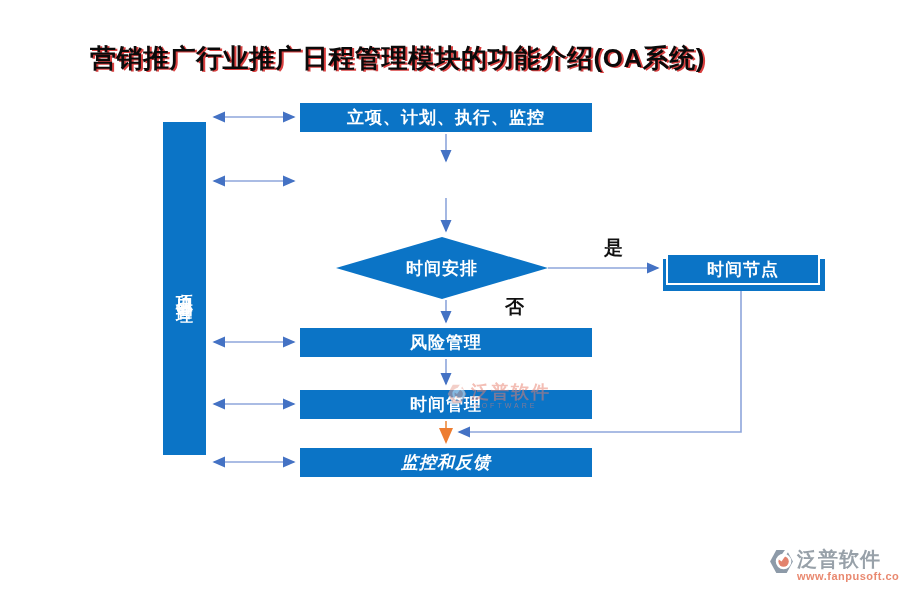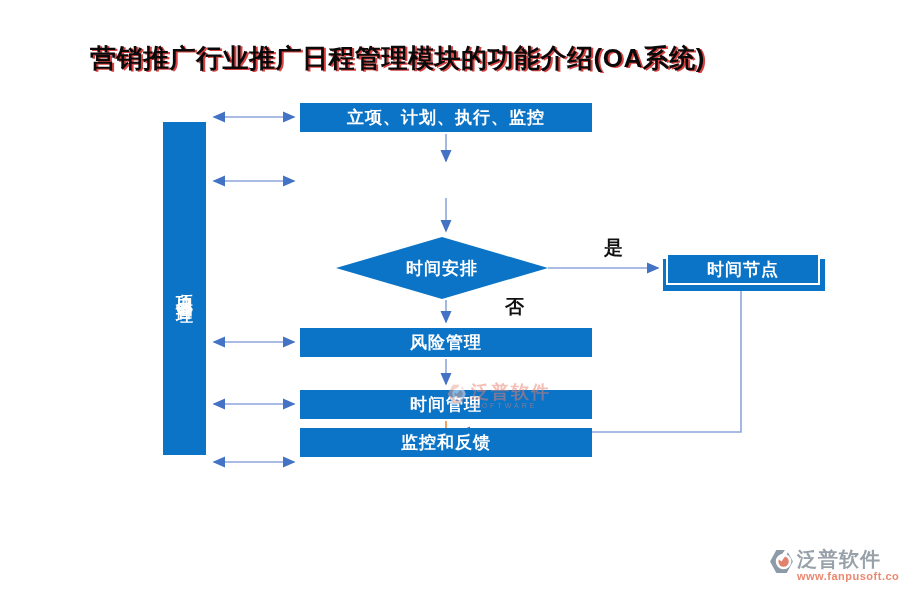--- a/index.html
+++ b/index.html
@@ -23,21 +23,21 @@
   }
   .fbox{
     position:absolute;left:300px;width:292px;height:29px;background:#0b74c6;
     color:#ffffff;font-weight:bold;font-size:17px;letter-spacing:1px;
     display:flex;align-items:center;justify-content:center;white-space:nowrap;
   }
   .fbox1{top:103px;}
   .fbox2{top:167px;}
   .fbox3{top:328px;}
   .fbox4{top:390px;}
-  .fbox5{top:428px;}
+  .fbox5{top:448px;font-style:italic;}
   .diamond{
     position:absolute;left:336px;top:237px;width:212px;height:62px;
     background:#0b74c6;clip-path:polygon(50% 0,100% 50%,50% 100%,0 50%);
     color:#fff;font-weight:bold;font-size:17px;letter-spacing:1px;
     display:flex;align-items:center;justify-content:center;
   }
   .sidebox{
     position:absolute;left:666px;top:253px;width:150px;height:28px;
     background:#0b74c6;border:2px solid #ffffff;
     box-shadow:-3px 6px 0 #0b74c6, 5px 6px 0 #0b74c6;

